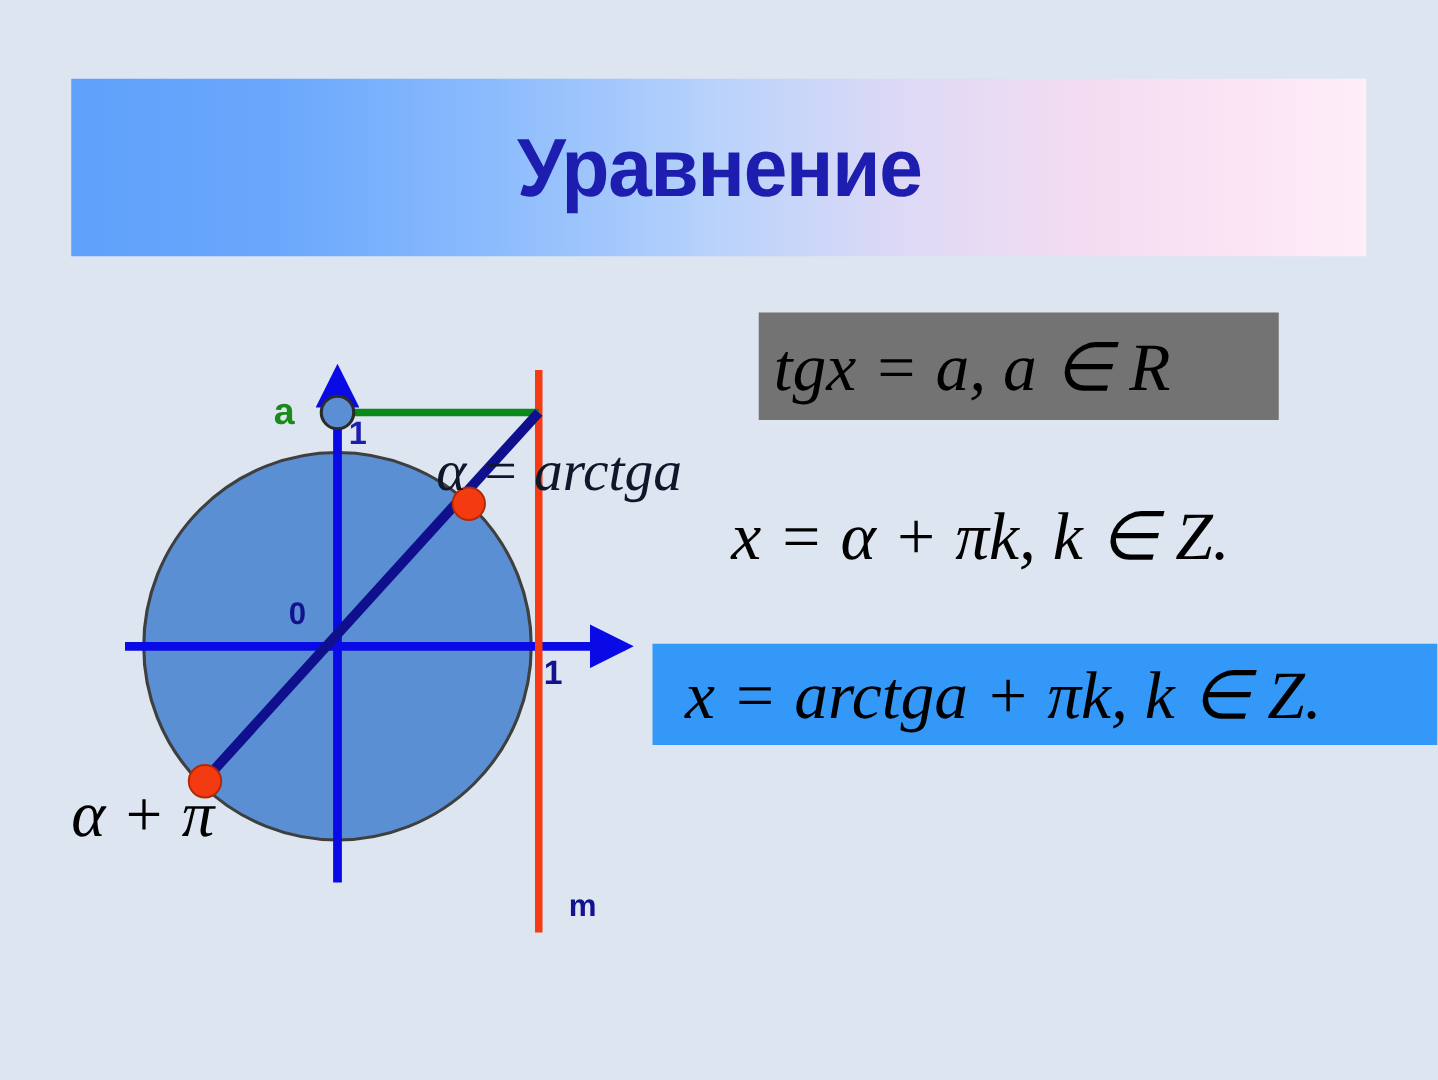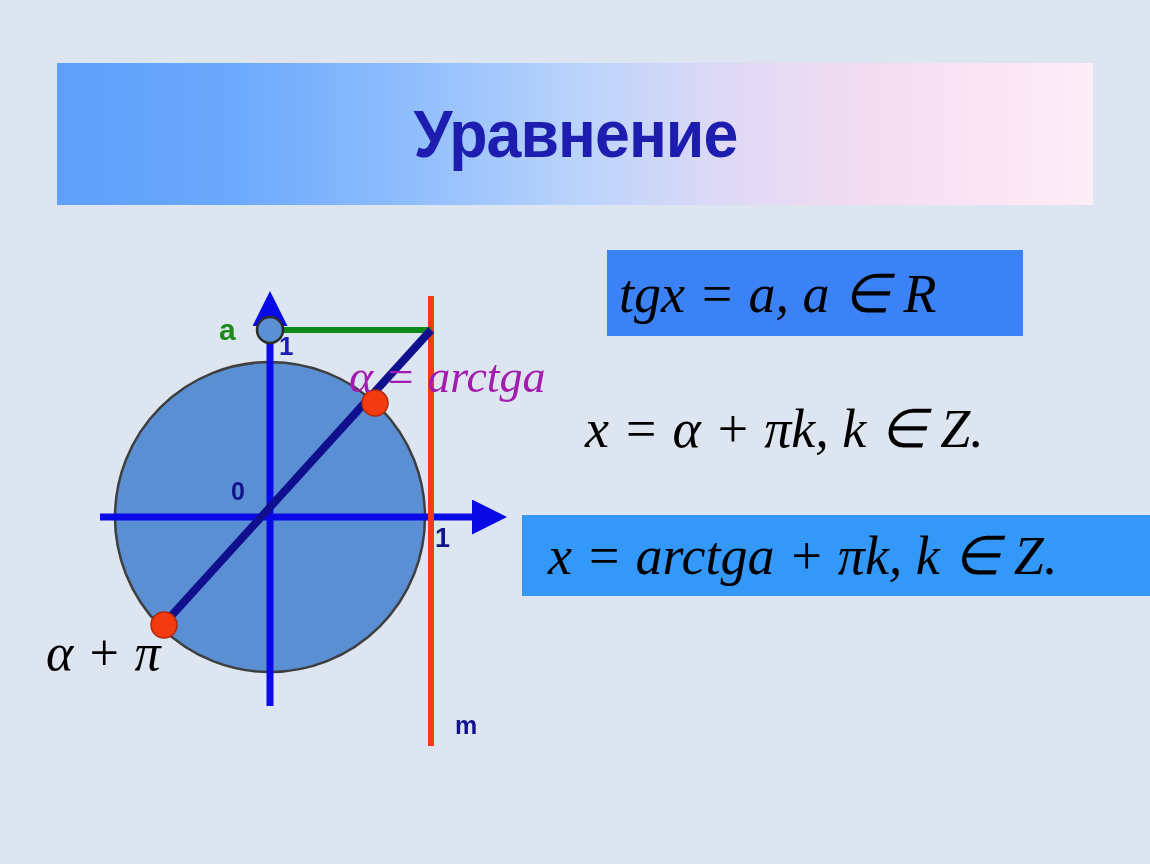--- a/index.html
+++ b/index.html
@@ -76,21 +76,21 @@
     color: #000000;
     white-space: nowrap;
     display: flex;
     align-items: center;
   }
   #formula-1 {
     left: 607px;
     top: 222px;
     width: 416px;
     height: 86px;
-    background: #3b82f6;
+    background: #737373;
     font-size: 54px;
     padding-left: 12px;
     box-sizing: border-box;
   }
   #formula-2 {
     left: 585px;
     top: 365px;
     width: 500px;
     height: 70px;
     font-size: 54px;
@@ -159,24 +159,24 @@
     font-weight: bold;
     font-size: 25px;
     color: #13138f;
   }
   #label-alpha-arctg {
     left: 349px;
     top: 322px;
     font-family: "Liberation Serif", serif;
     font-style: italic;
     font-size: 46px;
-    color: #a21caf;
+    color: #0f172a;
   }
   #label-alpha-pi {
-    left: 46px;
+    left: 57px;
     top: 595px;
     font-family: "Liberation Serif", serif;
     font-style: italic;
     font-size: 52px;
     color: #000000;
   }
 </style>
 </head>
 <body>
 

